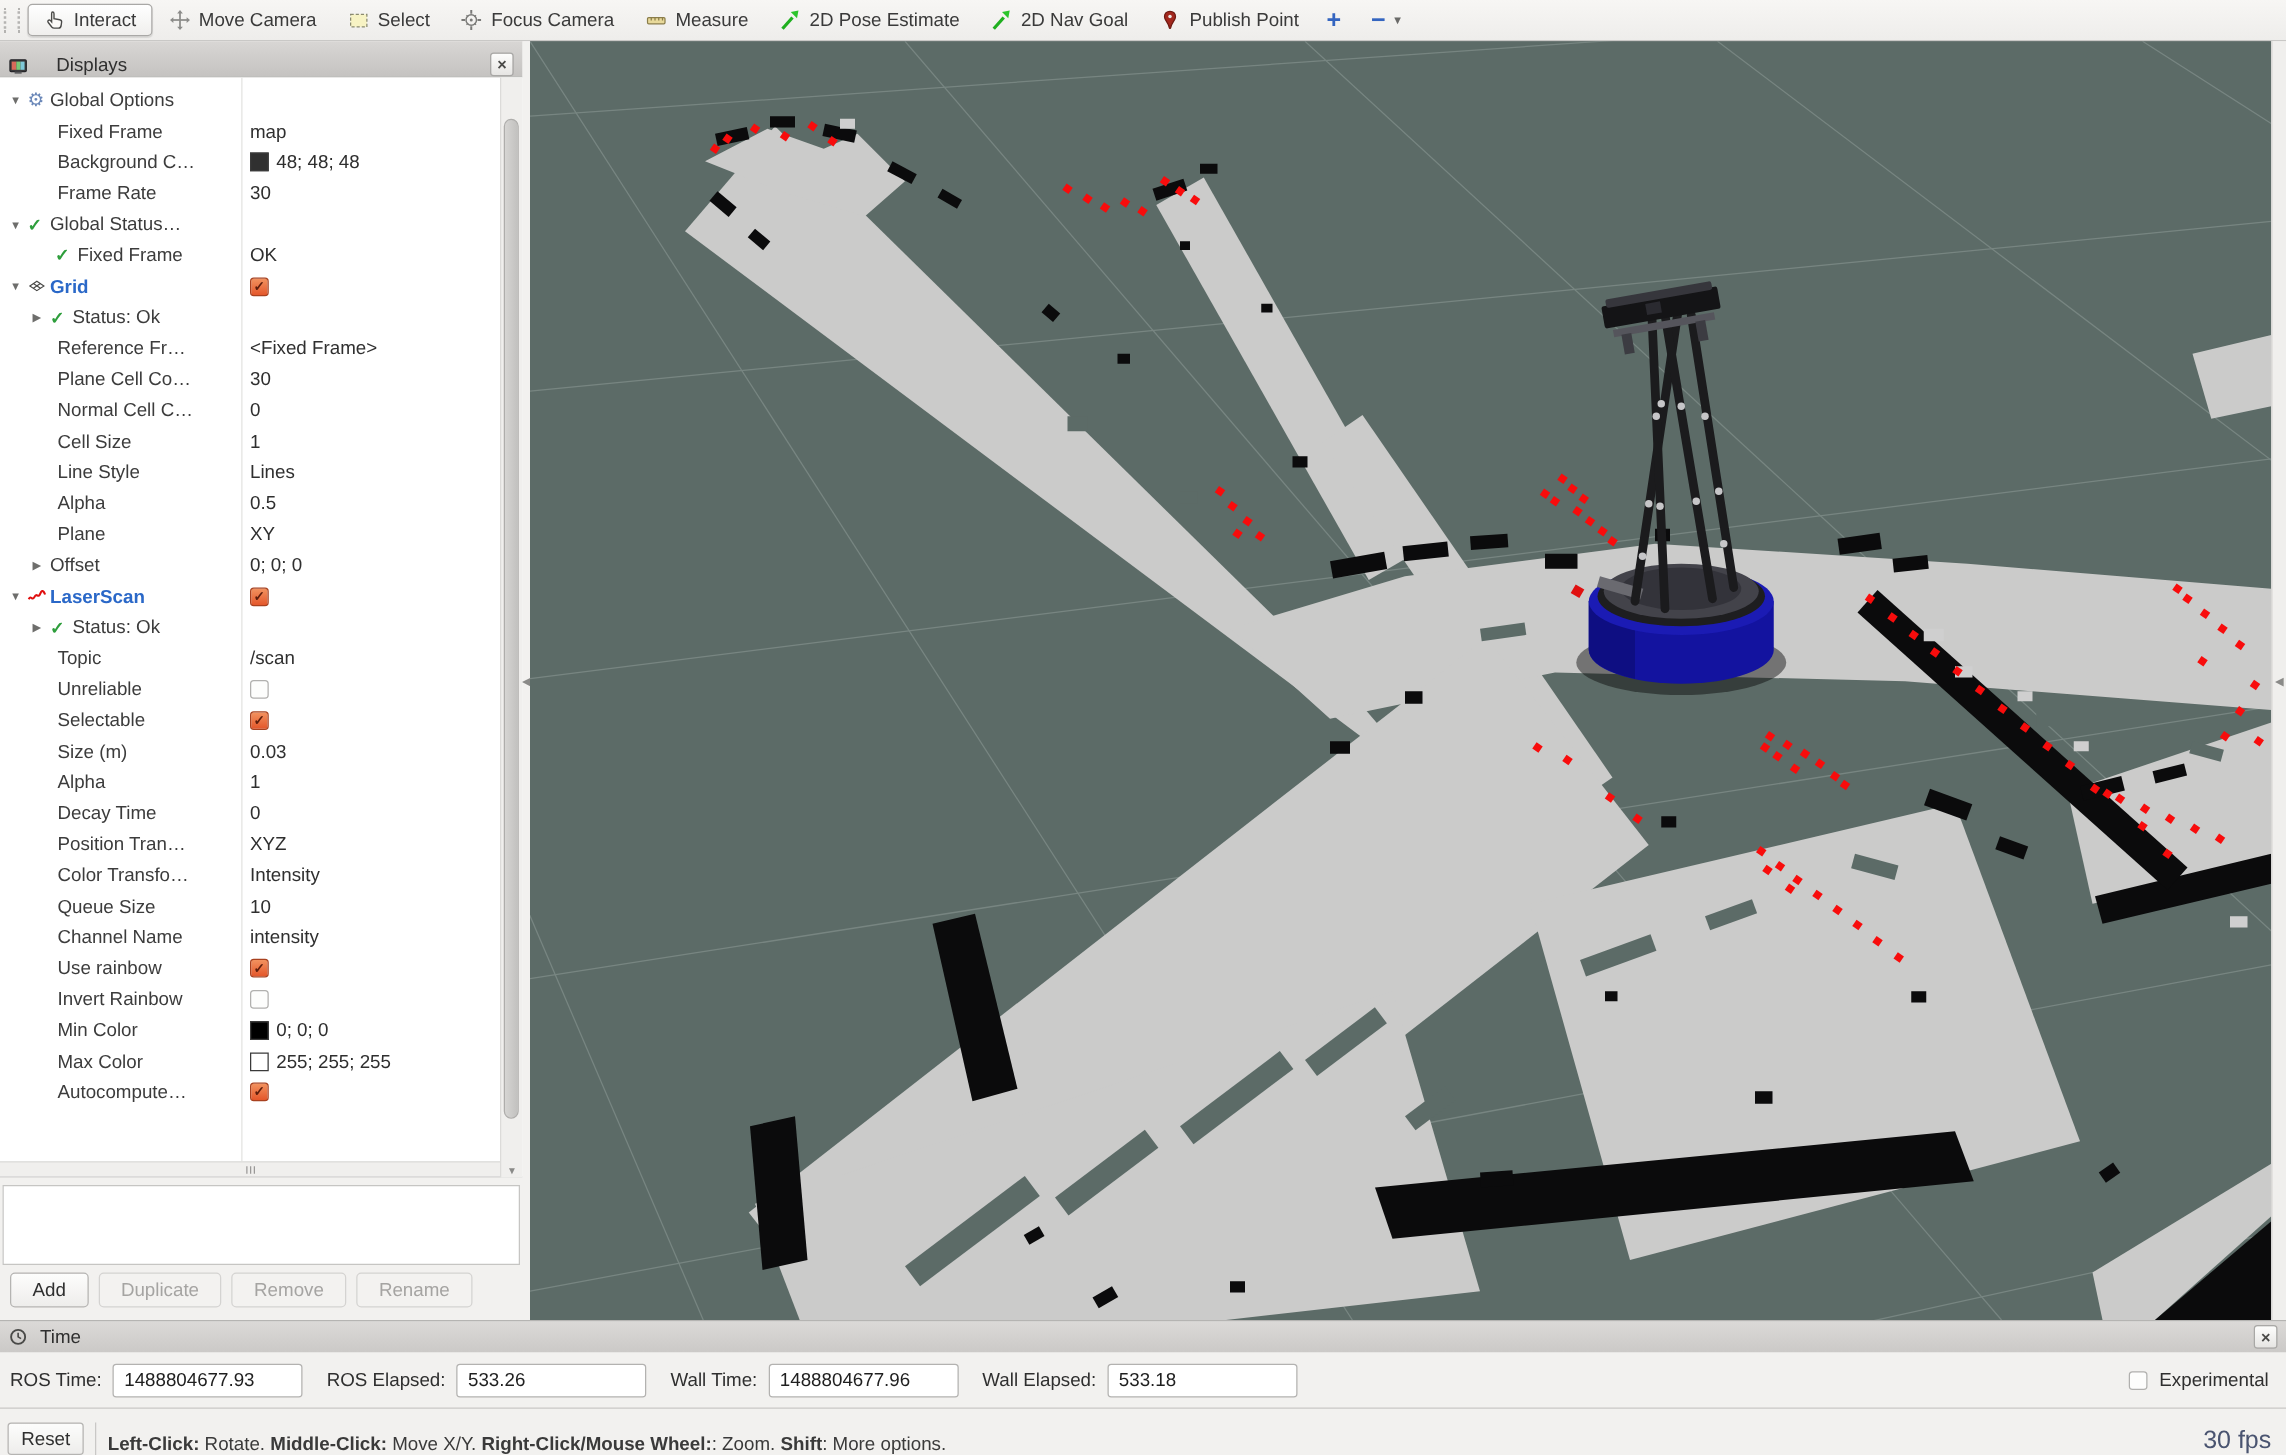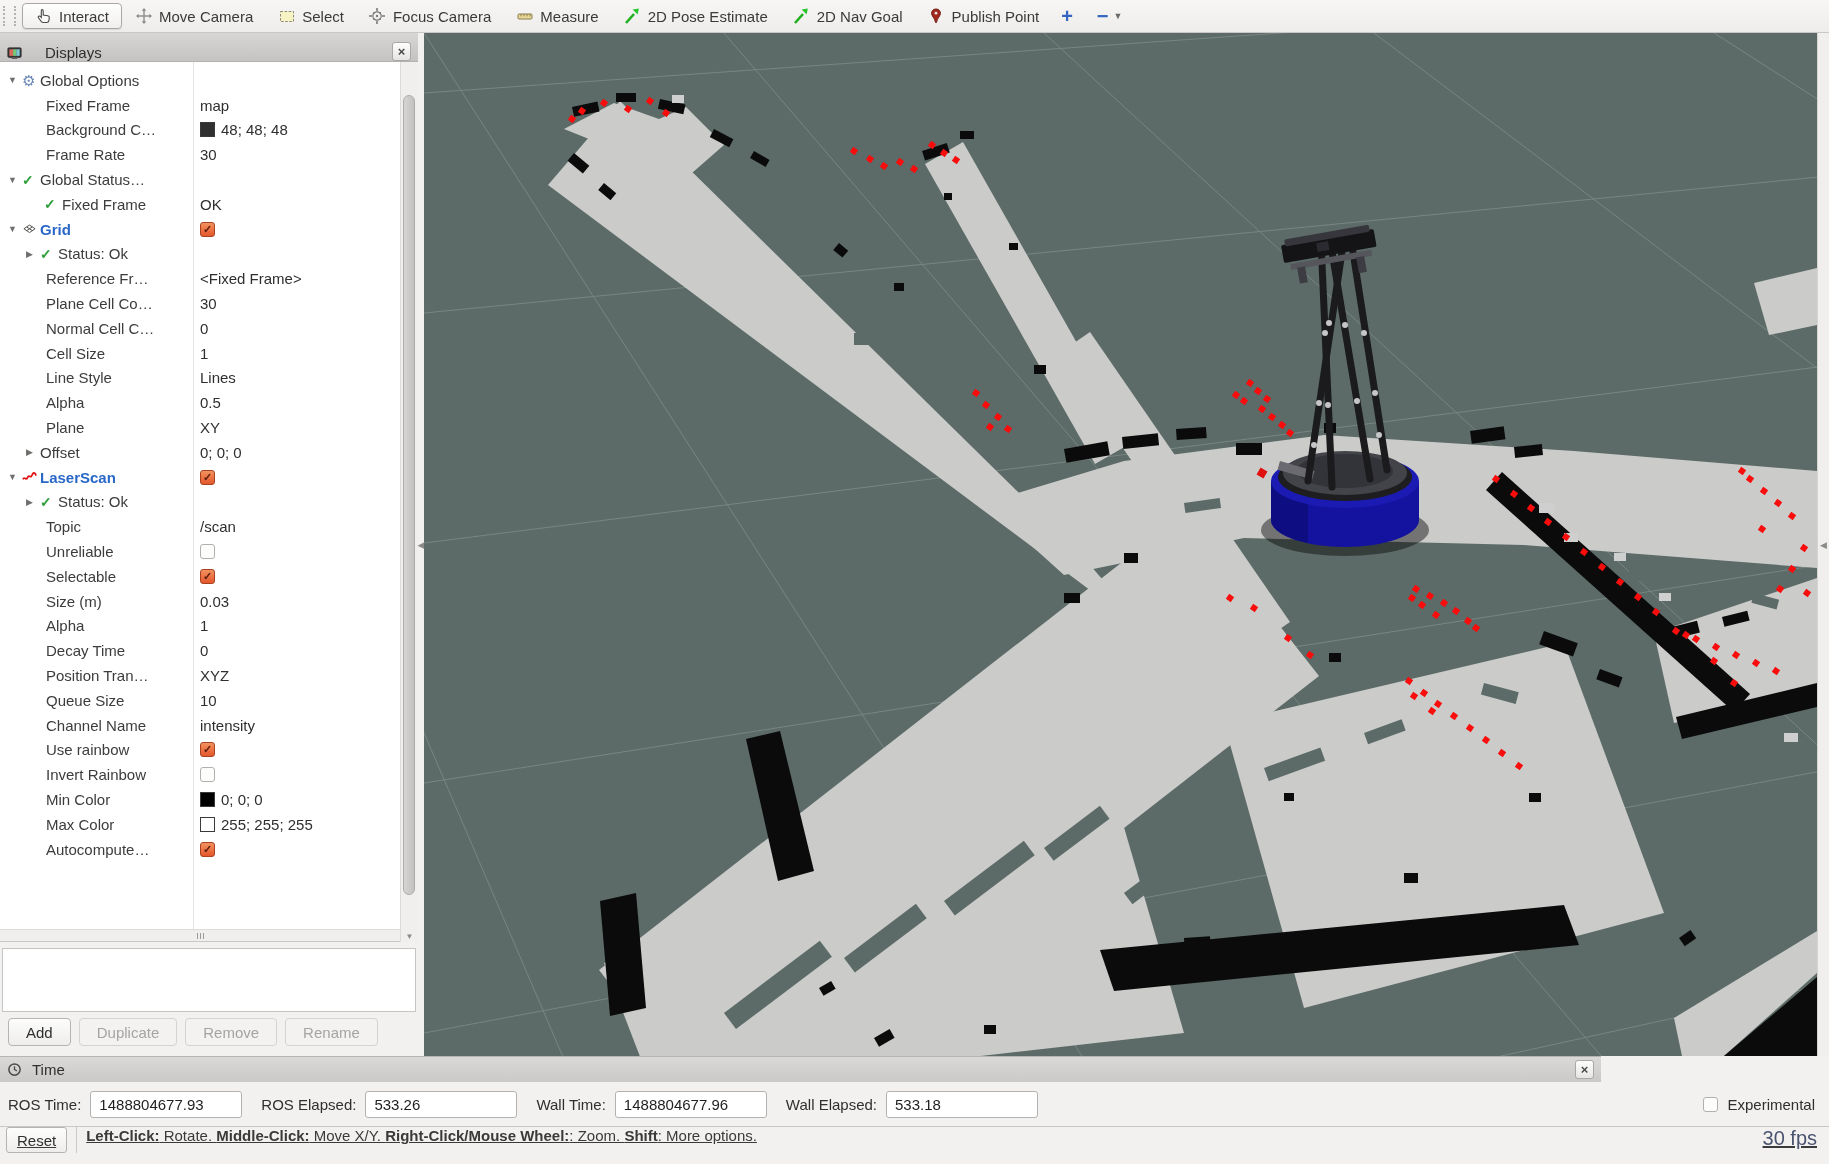--- a/index.html
+++ b/index.html
@@ -54,33 +54,33 @@
     background:linear-gradient(#fdfdfc,#eeedeb);color:#2f2f2f;}
   .pbtn.disabled{color:#a5a4a2;background:#f3f2f0;border-color:#d4d3d1;}
 
   #splitter-left{position:absolute;left:418px;top:0;width:6px;height:100%;background:#f2f1ef;display:flex;align-items:center;justify-content:center;}
   .split-arrow{font-size:9px;color:#8a8a88;}
   #viewport{position:absolute;left:424px;top:0;width:1393px;height:1023px;background:#5c6b67;}
   #right-strip{position:absolute;left:1817px;top:0;width:12px;height:100%;background:#f0efed;border-left:1px solid #d5d4d2;
     display:flex;align-items:center;justify-content:center;box-sizing:border-box;}
 
   
-  #time-header{position:absolute;top:1056px;left:0;width:1601px;height:26px;background:linear-gradient(#dbd9d7,#cbc9c7);
+  #time-header{position:absolute;top:1056px;left:0;width:1829px;height:26px;background:linear-gradient(#dbd9d7,#cbc9c7);
     border-top:1px solid #b5b4b2;display:flex;align-items:center;gap:7px;padding:0 7px;font-size:15px;color:#2f2f2f;box-sizing:border-box;justify-content:flex-end;}
   #time-header svg{width:15px;height:15px;}
   #time-row{position:absolute;top:1082px;left:0;width:1829px;height:44px;background:#f2f1ef;display:flex;align-items:center;
     padding:0 8px;box-sizing:border-box;}
   .tfield{display:flex;align-items:center;gap:9px;margin-right:19px;font-size:15px;color:#2f2f2f;white-space:nowrap;}
   .tinput{width:152px;height:27px;background:#fff;border:1px solid #b3b2b0;border-radius:3px;display:flex;align-items:center;
     padding:0 8px;box-sizing:border-box;font-size:15px;color:#1f1f1f;}
   #experimental{margin-left:auto;display:flex;align-items:center;gap:9px;font-size:15px;color:#2f2f2f;margin-right:6px;}
 
   
   #status-bar{position:absolute;top:1126px;left:0;width:1829px;height:38px;background:#f2f1ef;border-top:1px solid #c9c8c6;
-    display:flex;align-items:flex-start;padding:0 6px;box-sizing:border-box;font-size:15px;color:#3a3a3a;text-decoration:underline;}
+    display:flex;align-items:flex-end;padding:0 6px;box-sizing:border-box;font-size:15px;color:#3a3a3a;}
   #reset-btn{height:26px;padding:0 10px;border:1px solid #b5b4b2;border-radius:3px;background:linear-gradient(#fdfdfc,#eeedeb);
     font-size:15px;color:#2f2f2f;}
   .vsep{width:1px;height:26px;background:#c9c8c6;margin:0 9px;}
   #status-text b{font-weight:bold;}
   #fps{margin-left:auto;color:#4a5470;padding-right:6px;font-size:20px;}
 </style>
 </head>
 <body>
 
 <div id="app">
@@ -377,20 +377,27 @@
               <span class="lbl">Decay Time</span>
               <span class="val">
                 <span>0</span>
               </span>
             </div>
             <div class="trow">
               <span style="flex: 0 0 46px;"></span>
               <span class="lbl">Position Tran…</span>
               <span class="val">
                 <span>XYZ</span>
+              </span>
+            </div>
+            <div class="trow">
+              <span style="flex: 0 0 46px;"></span>
+              <span class="lbl">Color Transfo…</span>
+              <span class="val">
+                <span>Intensity</span>
               </span>
             </div>
             <div class="trow">
               <span style="flex: 0 0 46px;"></span>
               <span class="lbl">Queue Size</span>
               <span class="val">
                 <span>10</span>
               </span>
             </div>
             <div class="trow">

